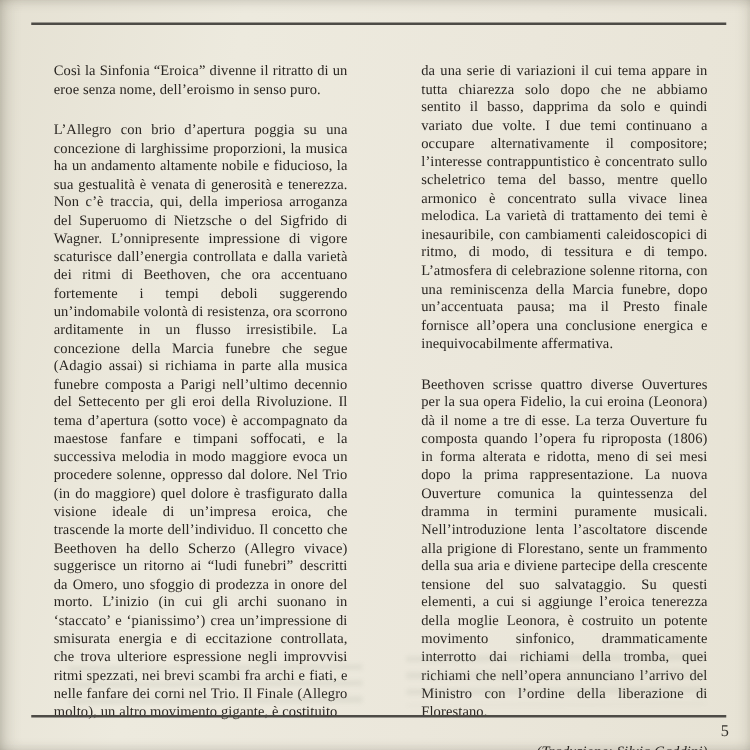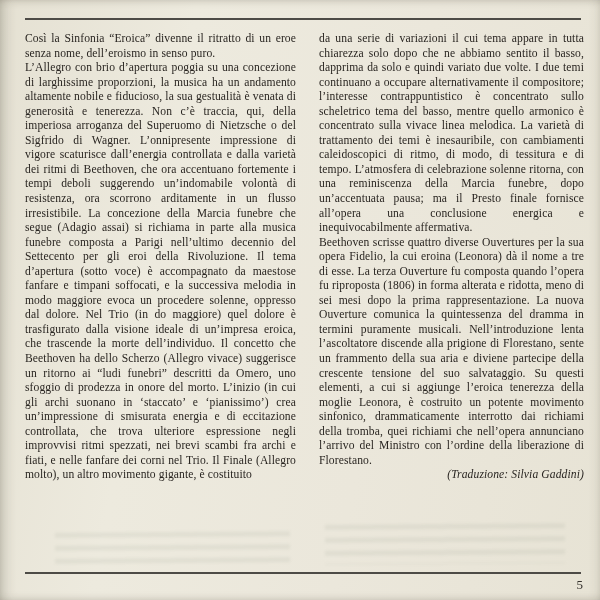--- a/index.html
+++ b/index.html
@@ -37,21 +37,21 @@
     position: absolute;
     top: 32px;
     text-align: justify;
     font-size: 11.6px;
     line-height: 14.55px;
     letter-spacing: 0.1px;
     color: #292521;
   }
   .col.left  { left: 25px;  width: 271px; }
   .col.right { left: 319px; width: 265px; }
-  .col p { margin: 0; }
+  .col p { margin: 18px; }
   .it { }
   .sig { text-align: right; font-style: italic; }
   
   .ghost {
     position: absolute;
     opacity: 0.10;
     filter: blur(1.6px);
     background: repeating-linear-gradient(
       to bottom,
       transparent 0px, transparent 4px,

